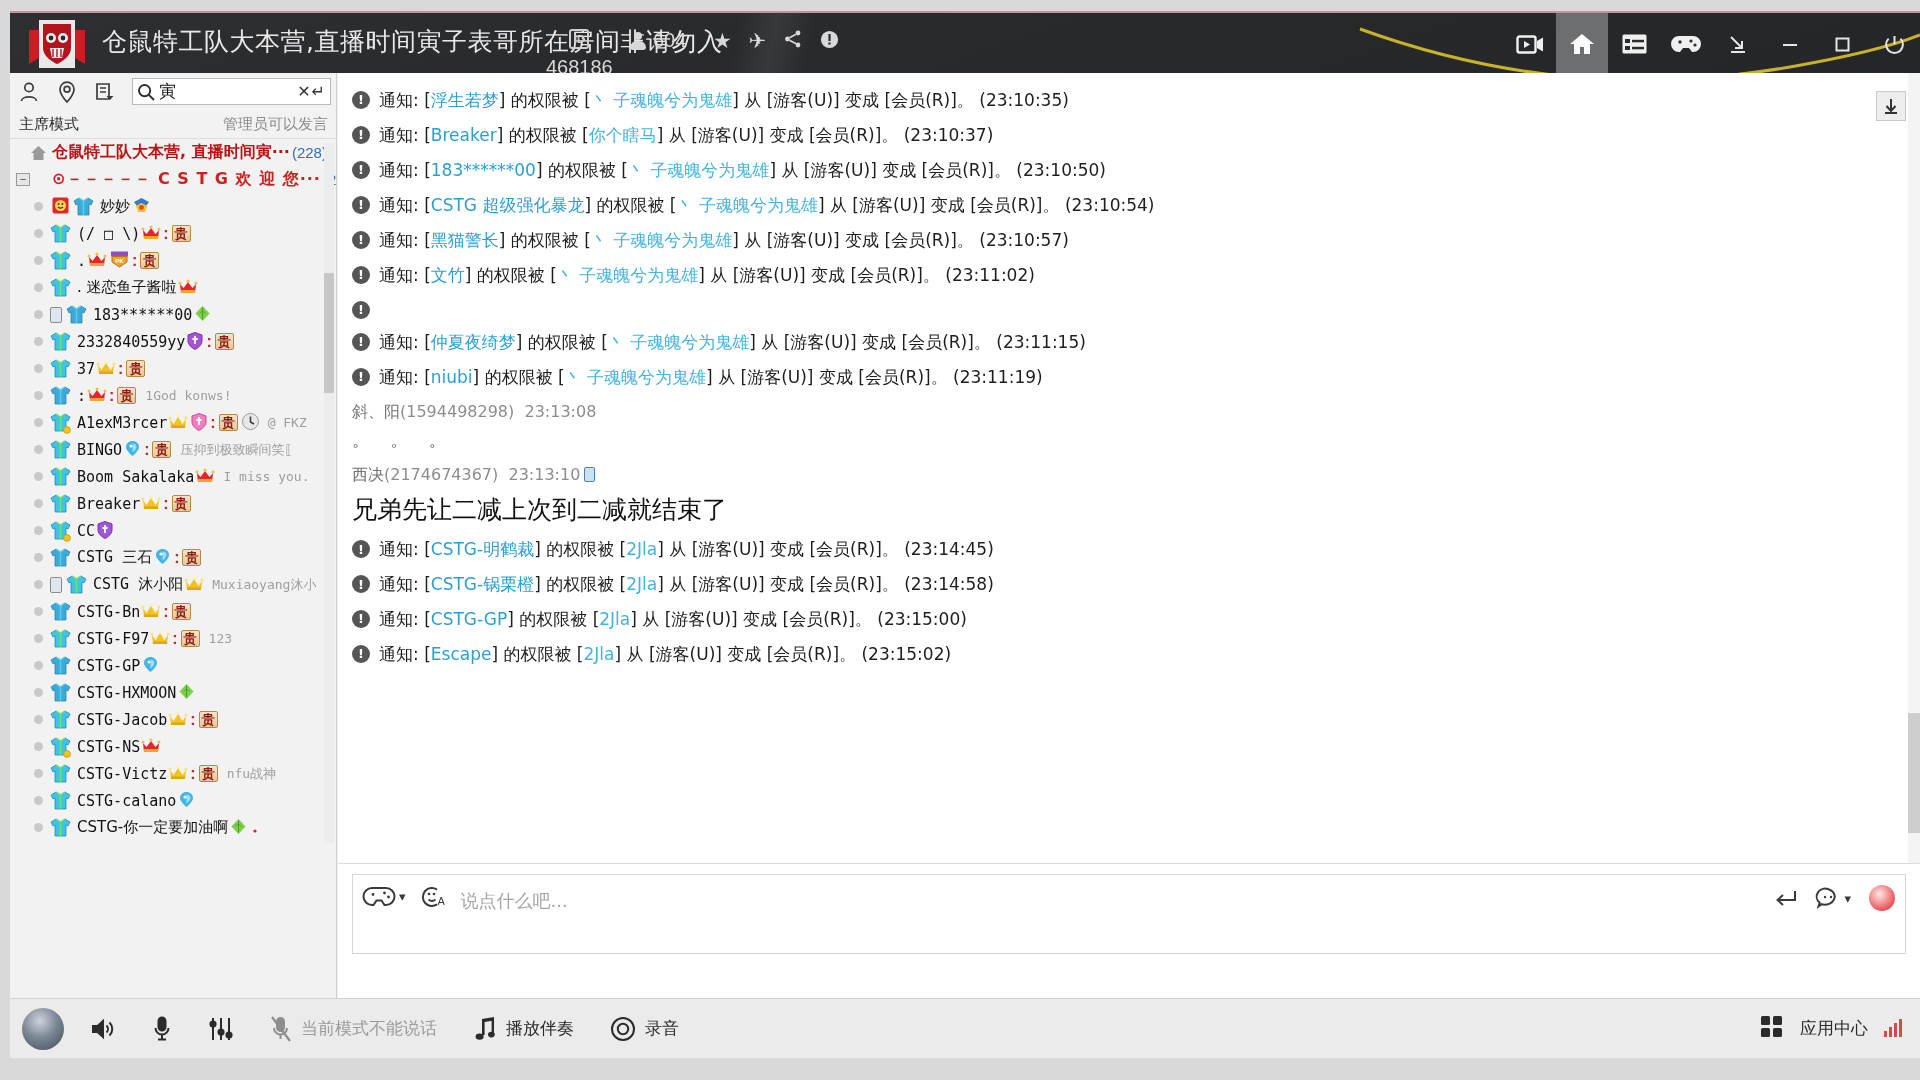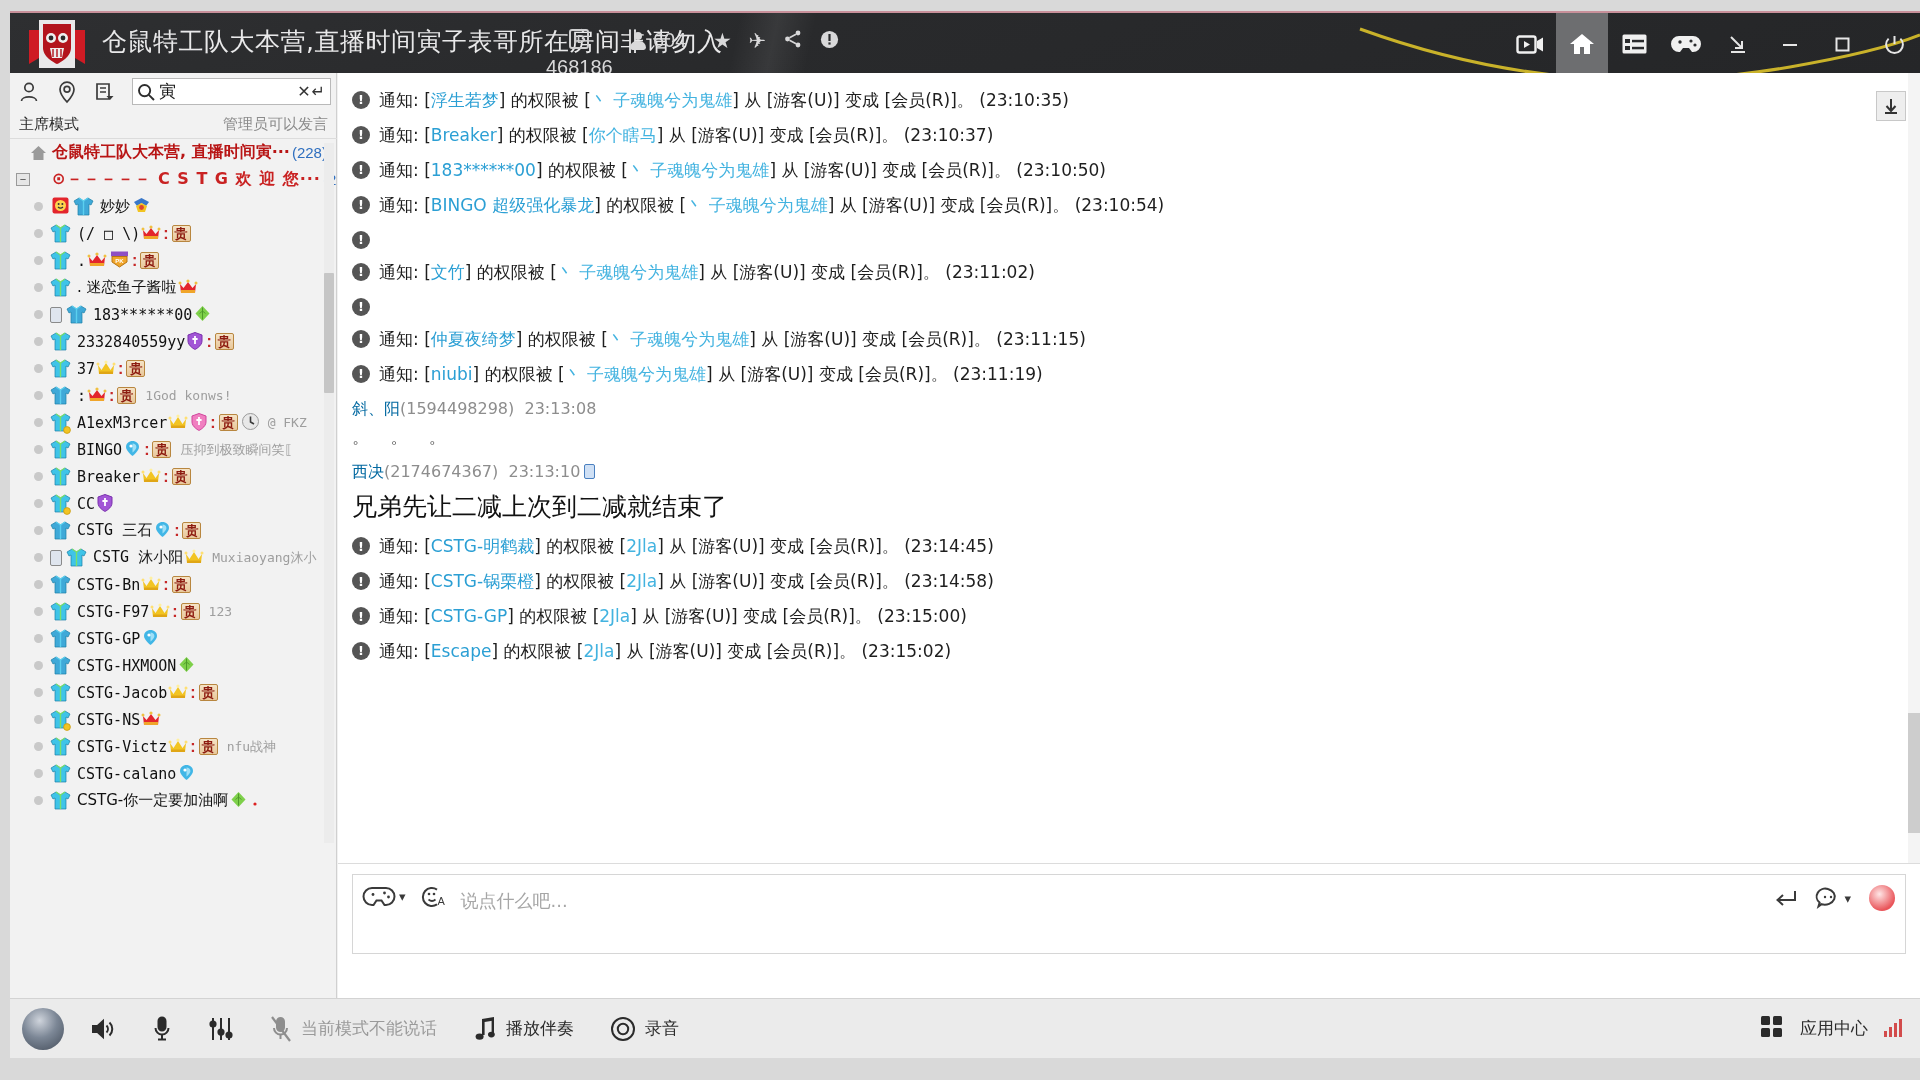--- a/index.html
+++ b/index.html
@@ -138,21 +138,21 @@
   .notice-ic {
     flex:0 0 18px; width:18px; height:18px; border-radius:50%;
     background:#555; color:#fff; font-size:13px; font-weight:bold;
     display:flex; align-items:center; justify-content:center; margin-top:2px;
     font-family:"DejaVu Sans",sans-serif;
   }
   .notice-text { font-size:17px; color:#1e1e1e; font-family:"DejaVu Sans","Liberation Sans",sans-serif;text-align:right; }
   .lk { color:#2b9fd4; }
   .lk2 { color:#43b3e0; }
   .usr-head { font-size:16px; color:#8d8d8d; font-family:"DejaVu Sans",sans-serif; }
-  .usr-head .uname { color:#0369a1;margin-top:44px; }
+  .usr-head .uname { color:#737373;margin-top:44px; }
   .usr-body { font-size:25px; color:#111; margin-top:7px; font-family:"DejaVu Sans","Liberation Sans",sans-serif; }
   .usr-body.small { font-size:17px; letter-spacing:8px; color:#333; }
   .phone-ic { display:inline-block; width:11px; height:15px; border:1.5px solid #4a80c0; border-radius:2px; background:#cfe0f5; vertical-align:-2px; margin-left:4px; }
 
   #scroll-down-btn {
     position:absolute; right:14px; top:18px; width:30px; height:30px;
     background:#eeeeee; border:1px solid #c8c8c8; display:flex; align-items:center; justify-content:center;
     color:#333;
   }
   #chat-vscroll { position:absolute; right:0; top:0; width:12px; height:790px; background:#f4f4f4; }
@@ -559,20 +559,37 @@
               <span class="gui-badge">贵</span>
               <span class="msig">压抑到极致瞬间笑⟦</span>
             </div>
             <div class="member-row">
               <span class="dot"></span>
               <span class="shirt"><svg width="21" height="19" viewBox="0 0 21 19">
                   <path d="M6 1 L10.5 4 L15 1 L20 4 L18 8 L16 7 L16 18 L5 18 L5 7 L3 8 L1 4 Z" fill="#3fc4e8" stroke="#1b7fa8" stroke-width="0.7"></path>
                   <path d="M10.5 4 L10.5 18" stroke="#79e06a" stroke-width="1.4"></path>
                   <path d="M6 1 L10.5 4 L15 1" fill="none" stroke="#79e06a" stroke-width="1.2"></path>
                 </svg></span>
+              <span class="mname">Boom Sakalaka</span>
+              <span class="badge"><svg width="18" height="16" viewBox="0 0 18 16">
+                  <path d="M1 5 L4.5 9 L9 3 L13.5 9 L17 5 L16 14 L2 14 Z" fill="#e3252c"></path>
+                  <path d="M2 11 L16 11 L16 14 L2 14 Z" fill="#f0a52a"></path>
+                  <circle cx="1" cy="4" r="1.5" fill="#f0c040"></circle>
+                  <circle cx="17" cy="4" r="1.5" fill="#f0c040"></circle>
+                  <circle cx="9" cy="2" r="1.6" fill="#f0c040"></circle>
+                </svg></span>
+              <span class="msig">I miss you.</span>
+            </div>
+            <div class="member-row">
+              <span class="dot"></span>
+              <span class="shirt"><svg width="21" height="19" viewBox="0 0 21 19">
+                  <path d="M6 1 L10.5 4 L15 1 L20 4 L18 8 L16 7 L16 18 L5 18 L5 7 L3 8 L1 4 Z" fill="#3fc4e8" stroke="#1b7fa8" stroke-width="0.7"></path>
+                  <path d="M10.5 4 L10.5 18" stroke="#79e06a" stroke-width="1.4"></path>
+                  <path d="M6 1 L10.5 4 L15 1" fill="none" stroke="#79e06a" stroke-width="1.2"></path>
+                </svg></span>
               <span class="mname">Breaker</span>
               <span class="badge"><svg width="18" height="16" viewBox="0 0 18 16">
                   <path d="M1 5 L4.5 10 L9 3 L13.5 10 L17 5 L16 14 L2 14 Z" fill="#f2c422"></path>
                   <path d="M2 11.5 L16 11.5 L16 14 L2 14 Z" fill="#e0a615"></path>
                   <circle cx="1" cy="4" r="1.5" fill="#ffe073"></circle>
                   <circle cx="17" cy="4" r="1.5" fill="#ffe073"></circle>
                   <circle cx="9" cy="2" r="1.6" fill="#fff0a0"></circle>
                 </svg></span>
               <span class="sep-colon">:</span>
               <span class="gui-badge">贵</span>
@@ -793,24 +810,25 @@
             <div class="msg notice">
               <span class="notice-ic">!</span>
               <span class="notice-text"><span>通知:</span> [<span class="lk">Breaker</span>] <span>的权限被</span> [<span class="lk2">你个瞎马</span>] <span>从 [游客(U)] 变成 [会员(R)]。</span> <span>(23:10:37)</span></span>
             </div>
             <div class="msg notice">
               <span class="notice-ic">!</span>
               <span class="notice-text"><span>通知:</span> [<span class="lk">183******00</span>] <span>的权限被</span> [<span class="lk2">丶 子魂魄兮为鬼雄</span>] <span>从 [游客(U)] 变成 [会员(R)]。</span> <span>(23:10:50)</span></span>
             </div>
             <div class="msg notice">
               <span class="notice-ic">!</span>
-              <span class="notice-text"><span>通知:</span> [<span class="lk">BINGO 超级强化暴龙</span>] <span>的权限被</span> [<span class="lk2">丶 子魂魄兮为鬼雄</span>] <span>从 [游客(U)] 变成 [会员(R)]。</span> <span>(23:10:54)</span></span>
-            </div>
-            <div class="msg notice">
-              <span class="notice-ic">!</span>
+              <span class="notice-text"><span>通知:</span> [<span class="lk">CSTG 超级强化暴龙</span>] <span>的权限被</span> [<span class="lk2">丶 子魂魄兮为鬼雄</span>] <span>从 [游客(U)] 变成 [会员(R)]。</span> <span>(23:10:54)</span></span>
+            </div>
+            <div class="msg notice">
+              <span class="notice-ic">!</span>
+              <span class="notice-text"><span>通知:</span> [<span class="lk">黑猫警长</span>] <span>的权限被</span> [<span class="lk2">丶 子魂魄兮为鬼雄</span>] <span>从 [游客(U)] 变成 [会员(R)]。</span> <span>(23:10:57)</span></span>
             </div>
             <div class="msg notice">
               <span class="notice-ic">!</span>
               <span class="notice-text"><span>通知:</span> [<span class="lk">文竹</span>] <span>的权限被</span> [<span class="lk2">丶 子魂魄兮为鬼雄</span>] <span>从 [游客(U)] 变成 [会员(R)]。</span> <span>(23:11:02)</span></span>
             </div>
             <div class="msg notice">
               <span class="notice-ic">!</span>
             </div>
             <div class="msg notice">
               <span class="notice-ic">!</span>

